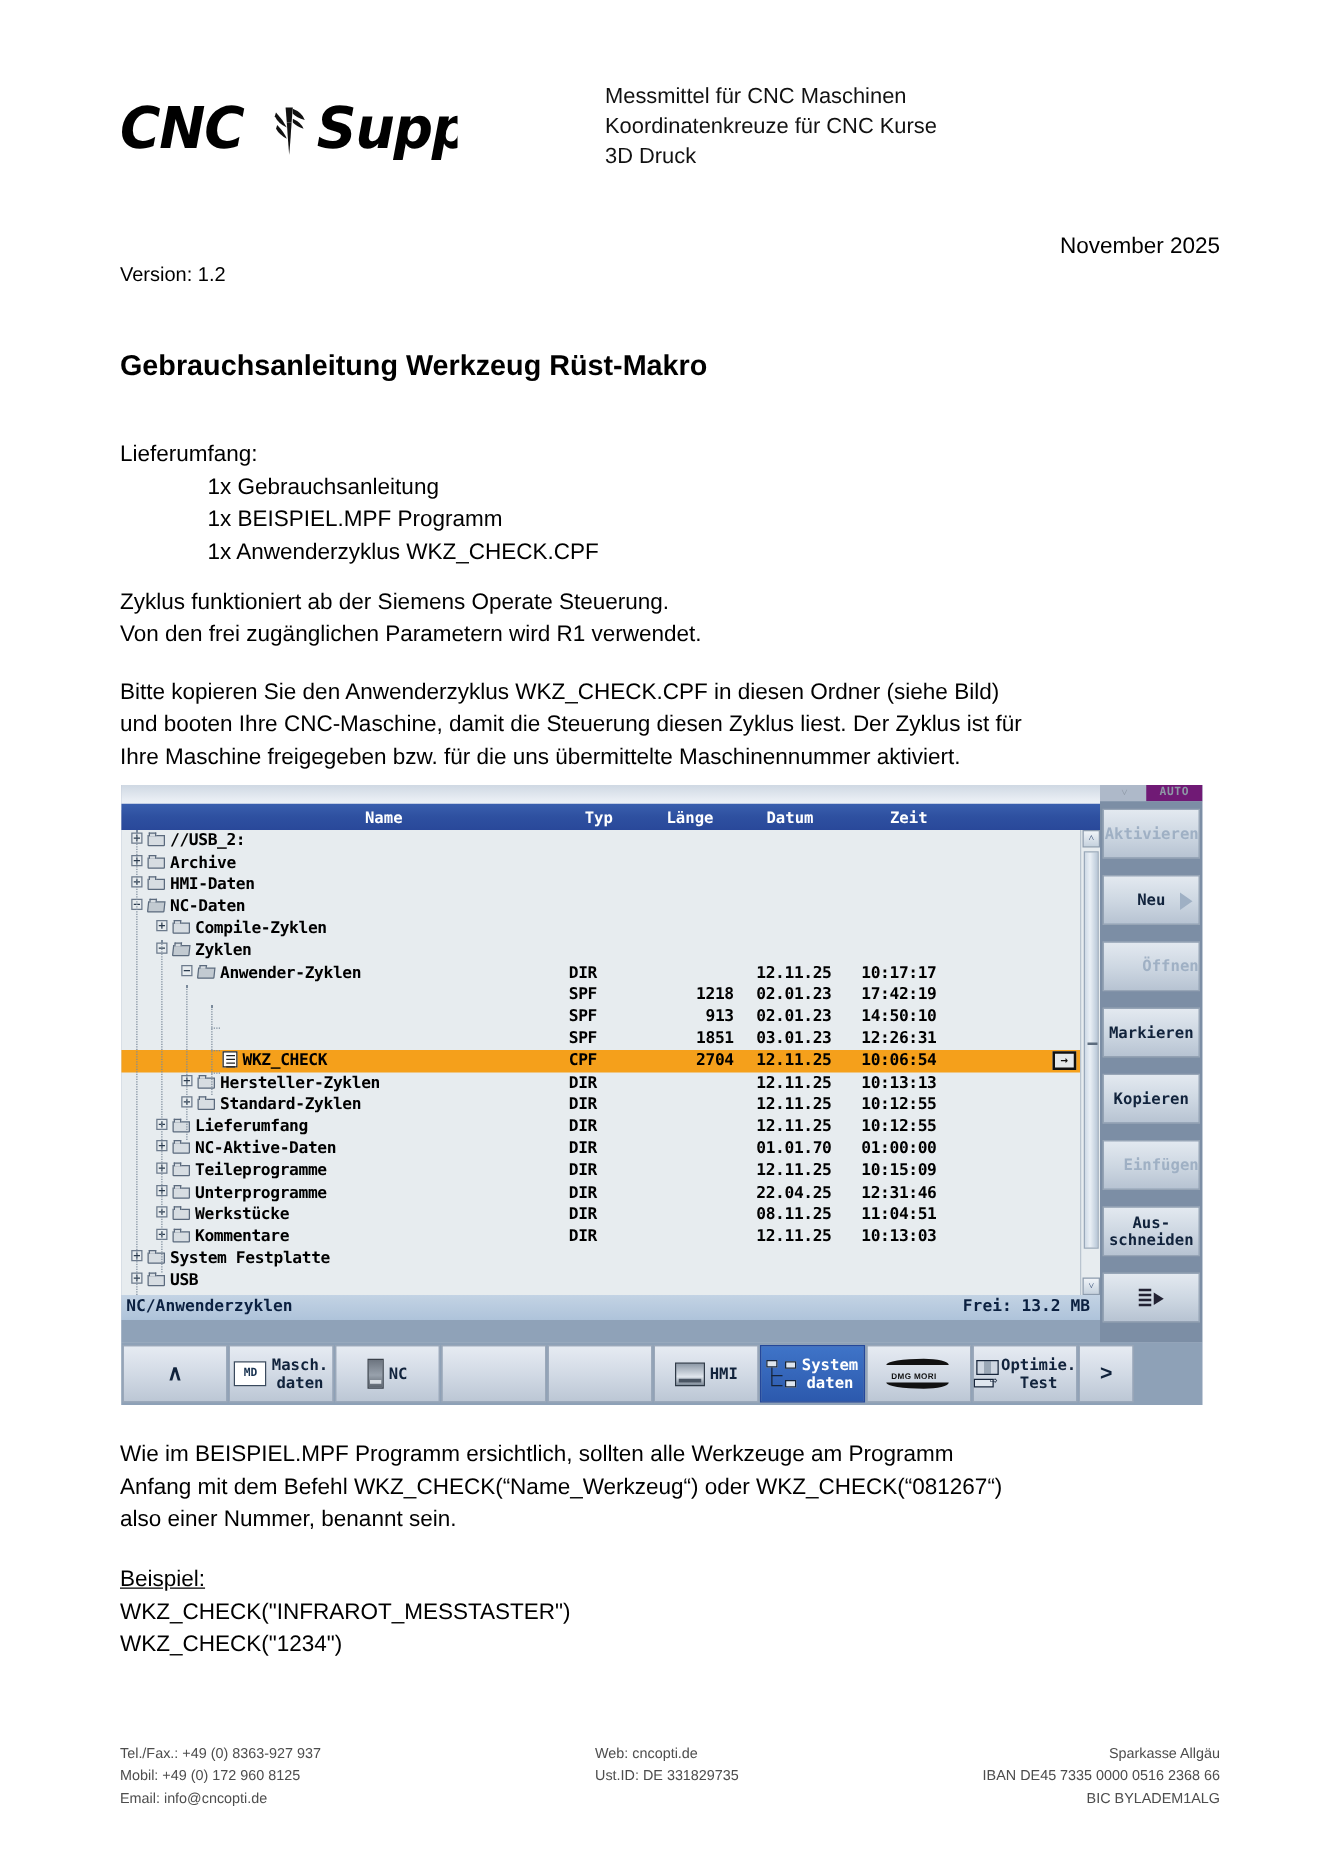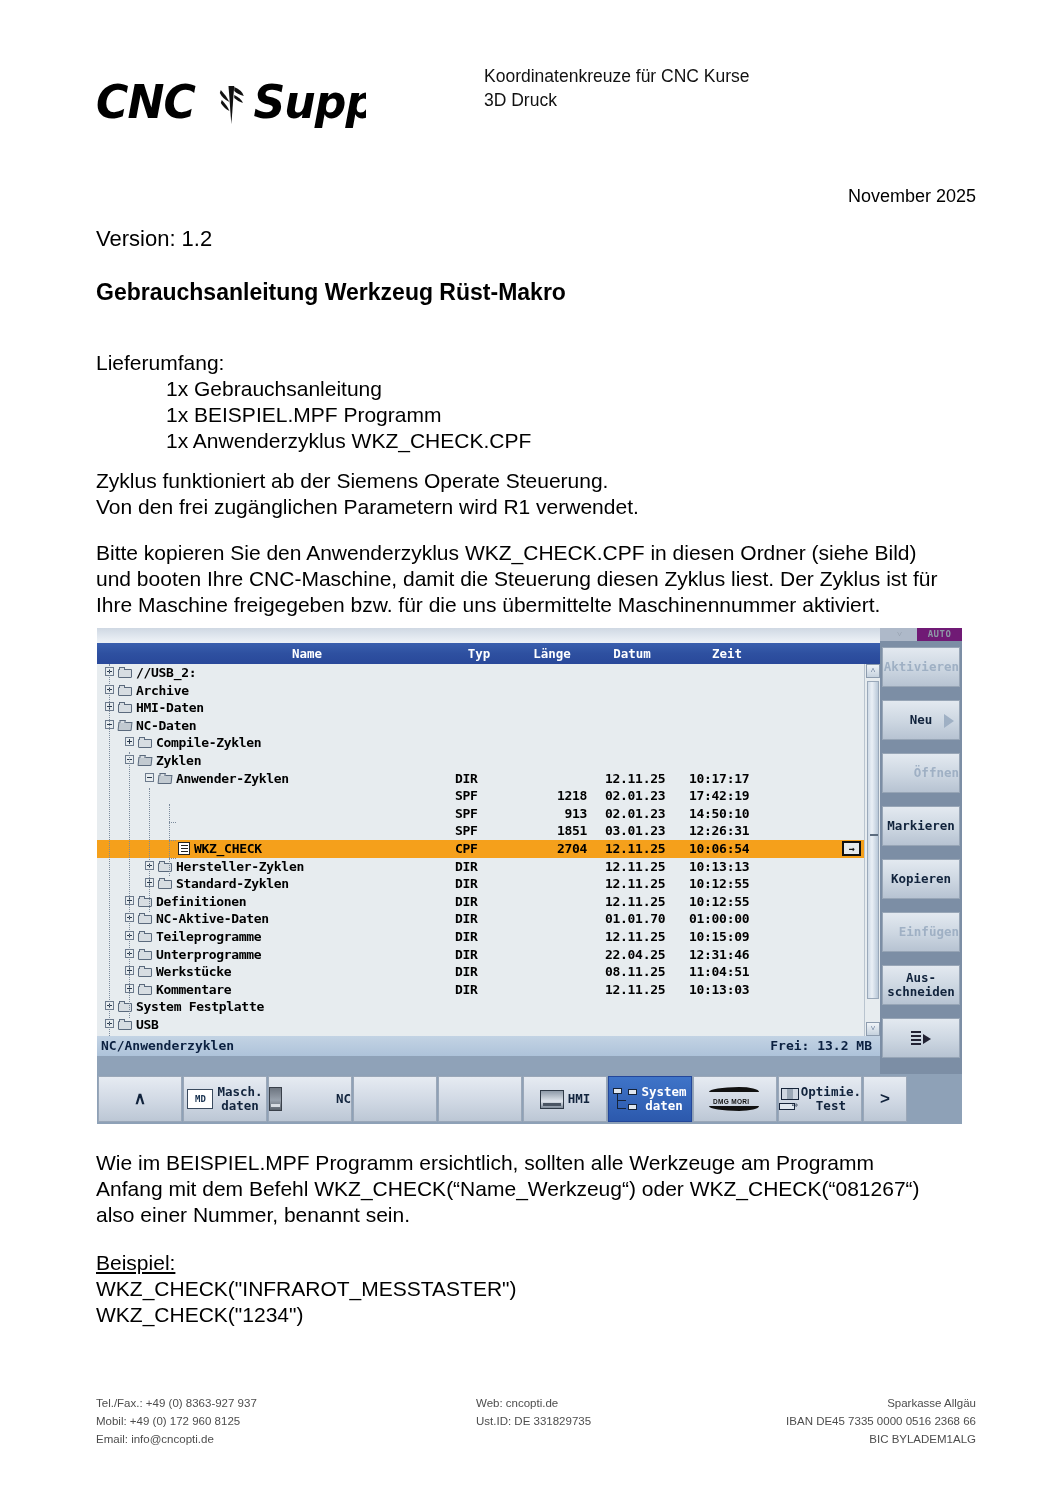--- a/index.html
+++ b/index.html
@@ -67,35 +67,34 @@
     position: absolute;
     right: 82px;
     top: 186px;
     font-size: 18px;
     text-align: right;
   }
   .doc-version {
     position: absolute;
     left: 96px;
     top: 212px;
-    font-size: 22px;
-    margin-top: 14px;
+    font-size: 16px;
   }
   .doc-title {
     position: absolute;
     left: 96px;
     top: 264px;
     font-size: 23px;
     font-weight: bold;
   }
 
   .block {
     position: absolute;
     left: 96px;
-    font-size: 21px;
+    font-size: 18px;
     line-height: 26px;
   }
   .block .indent { padding-left: 70px; }
   .para-lieferumfang { top: 350px; width: 700px; }
   .para-zyklus { top: 468px; width: 880px; }
   .para-bitte { top: 540px; width: 880px; }
   .para-wie { top: 1150px; width: 880px; }
   .para-beispiel { top: 1250px; width: 880px; }
   .u { text-decoration: underline; }
 
@@ -547,20 +546,21 @@
           <path d="M22 30 L24 30 L23 42 Z" fill="#111"></path>
           <path d="M26 5 q8 3 10 9 q-7 -2 -10 -5 Z" fill="#111"></path>
           <path d="M26 13 q7 3 9 8 q-6 -2 -9 -5 Z" fill="#111"></path>
           <path d="M12 8 q6 6 9 12 q-7 -3 -10 -9 Z" fill="#111"></path>
           <path d="M13 18 q6 6 8 11 q-6 -3 -9 -8 Z" fill="#111"></path>
         </svg>
       </span><span>Supplier</span>
     </div>
   </div>
   <div class="header-tagline">
+    <div>Messmittel für CNC Maschinen</div>
     <div>Koordinatenkreuze für CNC Kurse</div>
     <div>3D Druck</div>
   </div>
 </div>
 
 <div class="doc-date">November 2025</div>
 <div class="doc-version">Version: 1.2</div>
 <h1 class="doc-title">Gebrauchsanleitung Werkzeug Rüst-Makro</h1>
 
 <div class="block para-lieferumfang">
@@ -682,21 +682,21 @@
         <span class="r-zeit">10:13:13</span>
       </div>
       <div class="cnc-row">
         <span class="r-name" style="left: 48px;"><span class="expander plus"></span><span class="folder"><i></i></span><span>Standard-Zyklen</span></span>
         <span class="r-typ">DIR</span>
         <span class="r-len"></span>
         <span class="r-dat">12.11.25</span>
         <span class="r-zeit">10:12:55</span>
       </div>
       <div class="cnc-row">
-        <span class="r-name" style="left: 28px;"><span class="expander plus"></span><span class="folder"><i></i></span><span>Definitionen</span></span>
+        <span class="r-name" style="left: 28px;"><span class="expander plus"></span><span class="folder"><i></i></span><span>Lieferumfang</span></span>
         <span class="r-typ">DIR</span>
         <span class="r-len"></span>
         <span class="r-dat">12.11.25</span>
         <span class="r-zeit">10:12:55</span>
       </div>
       <div class="cnc-row">
         <span class="r-name" style="left: 28px;"><span class="expander plus"></span><span class="folder"><i></i></span><span>NC-Aktive-Daten</span></span>
         <span class="r-typ">DIR</span>
         <span class="r-len"></span>
         <span class="r-dat">01.01.70</span>
@@ -800,21 +800,21 @@
     </div>
   <div class="cnc-bottom" id="cnc-bottom">
       <div class="hk" style="left: 1px; width: 84px;">
         <span class="chev">∧</span>
       </div>
       <div class="hk" style="left: 86px; width: 84px;">
         <span class="icon-md">MD</span>
         <span class="lbl" style="white-space: pre-line;">Masch.
 daten</span>
       </div>
-      <div class="hk" style="left: 171px; width: 84px; justify-content: space-between;">
+      <div class="hk" style="left: 171px; width: 84px;">
         <span class="icon-nc"></span>
         <span class="lbl" style="white-space: pre-line;">NC</span>
       </div>
       <div class="hk" style="left: 256px; width: 84px;"></div>
       <div class="hk" style="left: 341px; width: 84px;"></div>
       <div class="hk" style="left: 426px; width: 84px;">
         <span class="icon-hmi"></span>
         <span class="lbl" style="white-space: pre-line;">HMI</span>
       </div>
       <div class="hk active" style="left: 511px; width: 84px;">

